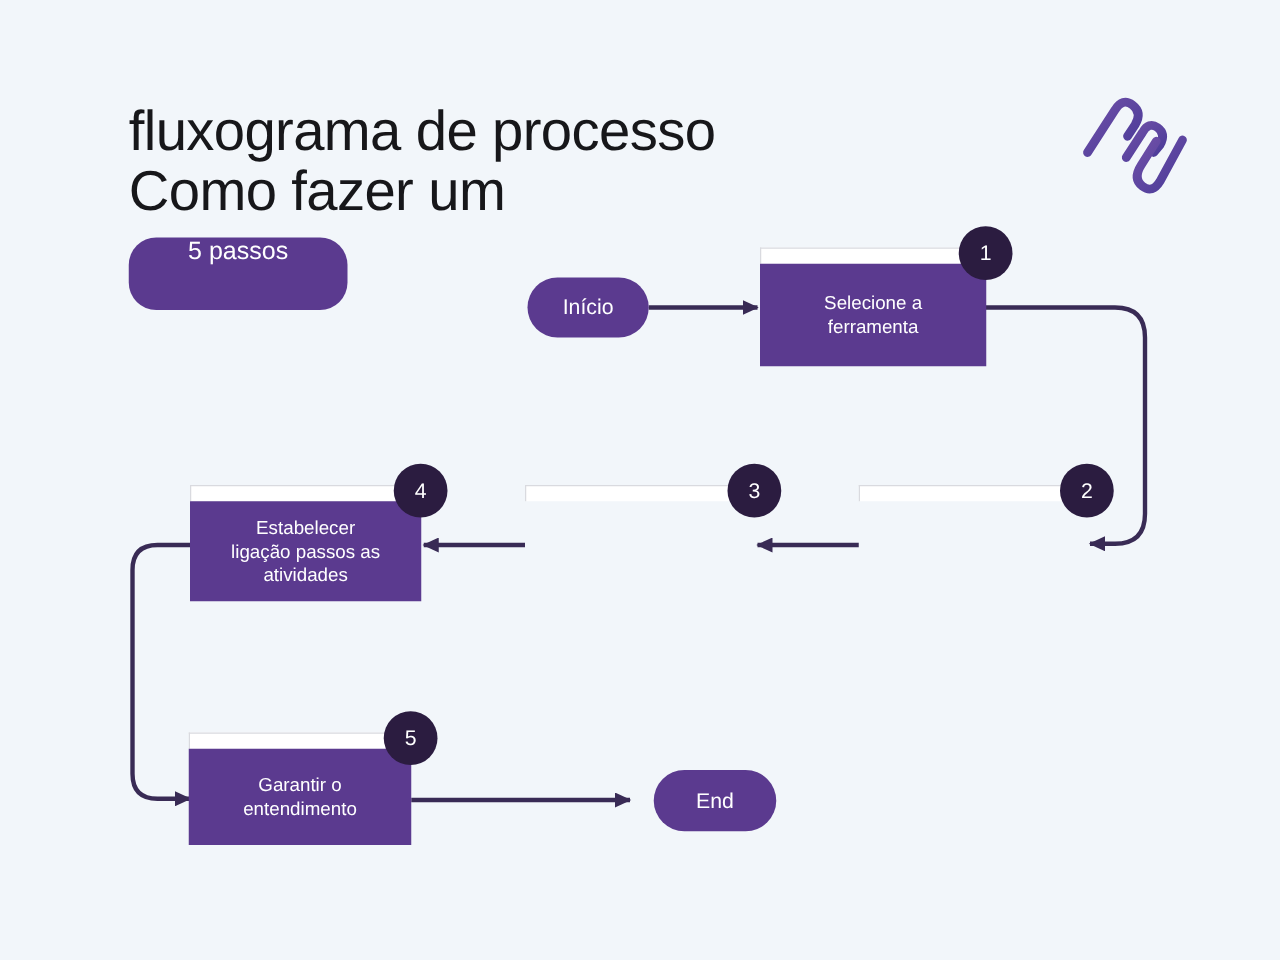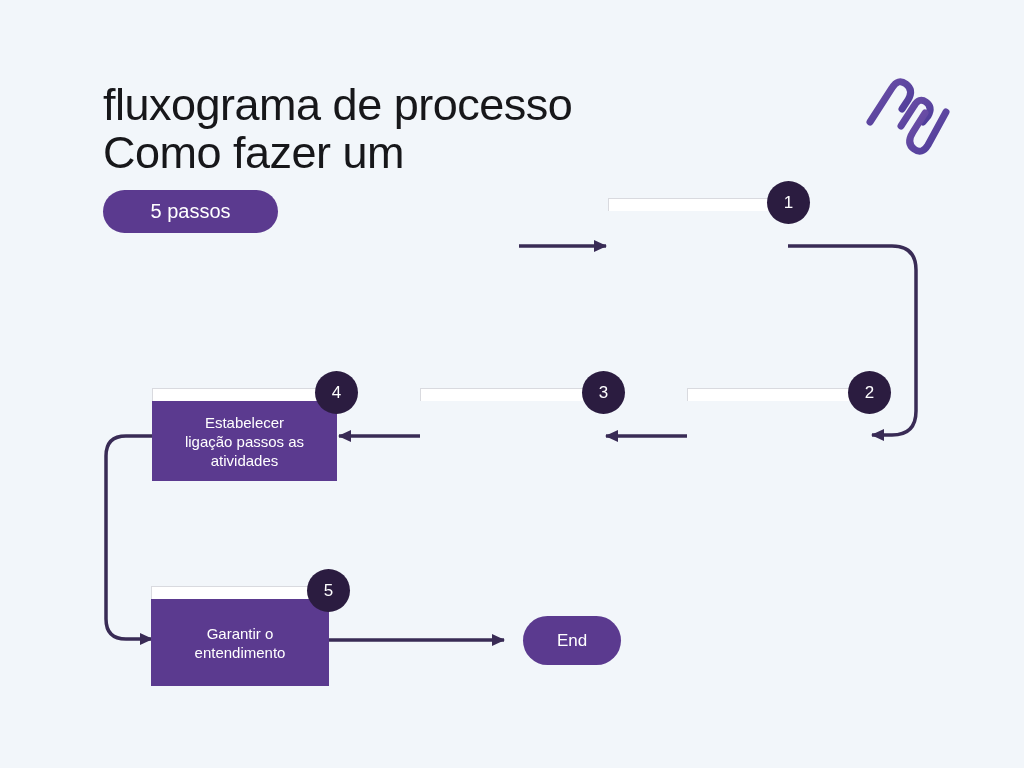--- a/index.html
+++ b/index.html
@@ -11,24 +11,24 @@
     overflow:hidden;
   }
   
   .title{
     position:absolute;left:103px;top:81px;
     font-size:45px;line-height:48px;font-weight:500;
     letter-spacing:-0.5px;color:var(--title-text,#17171a);
     white-space:nowrap;
   }
   .steps-pill{
-    position:absolute;left:103px;top:190px;width:175px;height:43px;
+    position:absolute;left:103px;top:190px;width:175px;height:58px;
     background:var(--node-purple,#5b3a8f);border-radius:22px;
     color:var(--node-text,#fff);font-size:20px;
-    display:flex;align-items:center;justify-content:center;
+    display:flex;justify-content:center;
   }
   .logo{position:absolute;left:858px;top:62px;width:96px;height:96px;}
   .logo path{fill:none;stroke:url(#logograd);stroke-width:7;stroke-linecap:round;}
   .logo stop.g1{stop-color:var(--logo-purple-light,#7050a8);}
   .logo stop.g2{stop-color:var(--logo-purple-dark,#4a3b98);}
   
   .connectors{position:absolute;left:0;top:0;width:1024px;height:768px;pointer-events:none;}
   .connectors path.conn{fill:none;stroke:var(--connector-line,#392b55);stroke-width:3.5px;}
   .connectors marker path{fill:var(--connector-line,#392b55);}
   
@@ -57,21 +57,21 @@
     color:var(--node-text,#fff);font-size:17px;
     display:flex;align-items:center;justify-content:center;
   }
   .step1{left:608px;top:198px;width:181px;}
   .step1 .body{height:82px;}
   .step2{left:687px;top:388px;width:183px;}
   .step3{left:420px;top:388px;width:184px;}
   .step4{left:152px;top:388px;width:185px;}
   .step2 .body,.step3 .body,.step4 .body{height:80px;}
   .step5{left:151px;top:586px;width:178px;}
-  .step5 .body{height:87px;}
+  .step5 .body{height:77px;}
 </style>
 </head>
 <body>
 
 <div class="canvas">
 
   <div class="title">
     <div>fluxograma de processo</div>
     <div>Como fazer um</div>
   </div>
@@ -99,23 +99,30 @@
       </marker>
     </defs>
     <path class="conn" d="M519 246 H606" marker-end="url(#arrowhead)"></path>
     <path class="conn" d="M788 246 H892 Q916 246 916 270 V411 Q916 435 892 435 H872" marker-end="url(#arrowhead)"></path>
     <path class="conn" d="M687 436 H606" marker-end="url(#arrowhead)"></path>
     <path class="conn" d="M420 436 H339" marker-end="url(#arrowhead)"></path>
     <path class="conn" d="M152 436 H126 Q106 436 106 456 V619 Q106 639 126 639 H152" marker-end="url(#arrowhead)"></path>
     <path class="conn" d="M329 640 H504" marker-end="url(#arrowhead)"></path>
   </svg>
 
+  <div class="pill start-pill">
+    <span>Início</span>
+  </div>
 
   <div class="step step1">
     <div class="strip"></div>
+    <div class="body">
+      <div>Selecione a</div>
+      <div>ferramenta</div>
+    </div>
     <div class="num-badge">1</div>
   </div>
 
   <div class="step step2">
     <div class="strip"></div>
     <div class="num-badge">2</div>
   </div>
 
   <div class="step step3">
     <div class="strip"></div>

